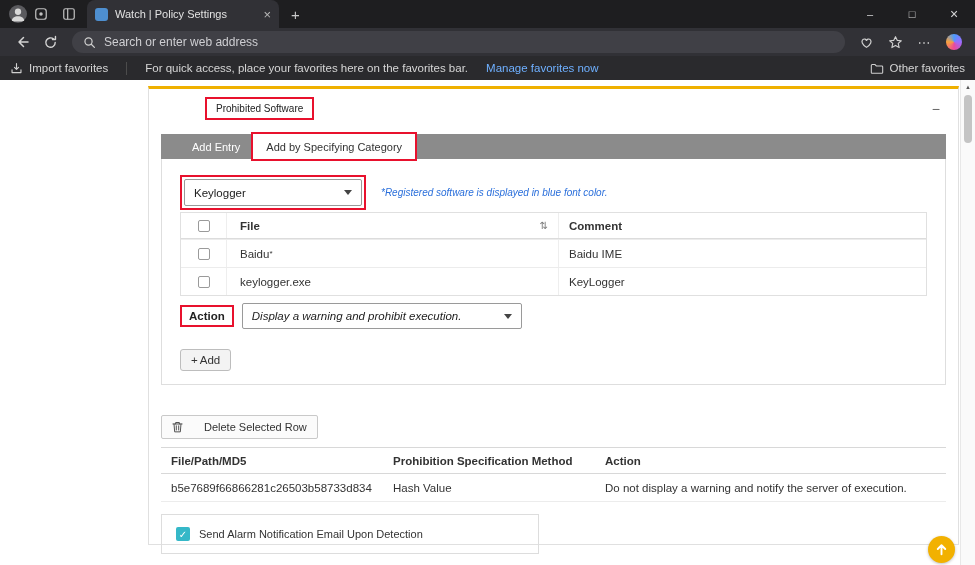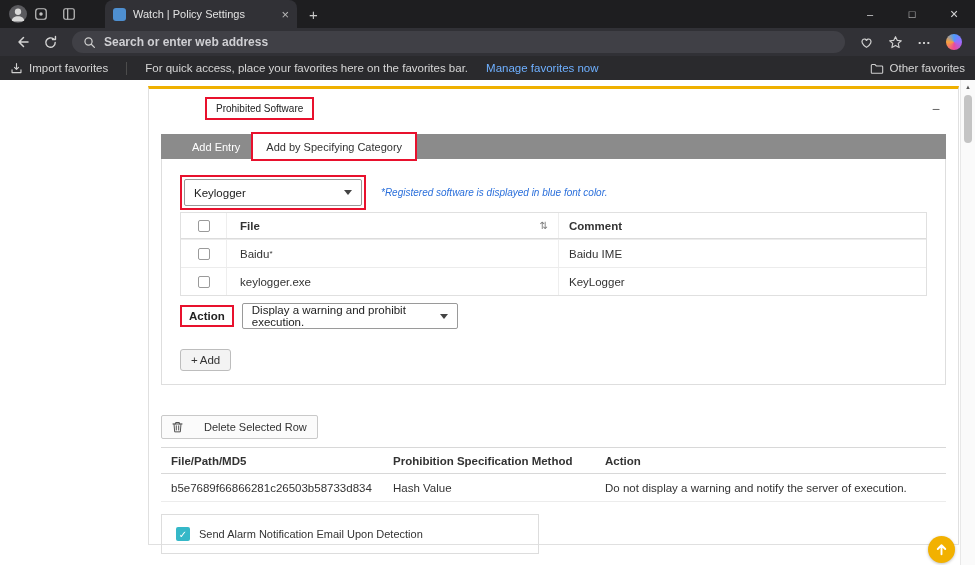--- a/index.html
+++ b/index.html
@@ -5,32 +5,32 @@
   * { margin:0; padding:0; box-sizing:border-box; }
   html,body { width:975px; height:565px; overflow:hidden; }
   body { font-family:"Liberation Sans", sans-serif; background:#fff; position:relative; }
 
   
   .titlebar { position:absolute; top:0; left:0; right:0; height:28px; background:#1e1e20;
               display:flex; align-items:center; }
   .avatar { width:18px; height:18px; border-radius:50%; background:#5a5a5e; margin-left:9px;
             overflow:hidden; flex:none; display:flex; align-items:flex-end; justify-content:center; }
   .tb-icon { width:28px; height:28px; display:flex; align-items:center; justify-content:center; flex:none; }
-  .tab { margin-left:22px; width:192px; height:28px; background:#313136; border-radius:8px 8px 0 0;
+  .tab { margin-left:4px; width:192px; height:28px; background:#313136; border-radius:8px 8px 0 0;
          display:flex; align-items:center; padding:0 8px; gap:7px; flex:none; }
   .favicon { width:13px; height:13px; border-radius:3px; background:#4e8fd0; flex:none; }
   .tab-title { font-size:11px; color:#e2e2e2; flex:1; white-space:nowrap; overflow:hidden; }
   .tab-close { color:#b8b8b8; font-size:13px; line-height:1; cursor:default; }
   .newtab { margin-left:12px; color:#c9c9c9; font-size:15px; }
   .win-controls { margin-left:auto; display:flex; height:100%; }
   .win-btn { width:42px; display:flex; align-items:center; justify-content:center; color:#d6d6d6; font-size:11px; }
   .win-btn.close { font-size:14px; }
 
   .navbar { position:absolute; top:28px; left:0; right:0; height:28px; background:#313136;
-            display:flex; align-items:center; padding:12px 8px; gap:2px;font-weight:bold; }
+            display:flex; align-items:center; padding:12px 8px; gap:2px; }
   .nav-btn { width:27px; height:24px; display:flex; align-items:center; justify-content:center; flex:none; }
   .address { flex:1; height:22px; background:#404046; border-radius:12px; display:flex;
              align-items:center; padding:0 11px; gap:8px; margin:0 6px; }
   .addr-text { color:#cfcfd3; font-size:12px; }
   .copilot { width:16px; height:16px; border-radius:50%;
              background:conic-gradient(#4b9bff,#9b6bff,#ec4899,#f9a23c,#4b9bff); }
   .ellipsis { color:#d2d2d2; font-size:13px; letter-spacing:1px; }
 
   .favbar { position:absolute; top:56px; left:0; right:0; height:24px; background:#2a2a2d;
             display:flex; align-items:center; font-size:11.5px; color:#d6d6d6; padding:0 10px; gap:18px; }
@@ -68,21 +68,21 @@
   .t1-row.hdr { border-top:none; height:26px; border-bottom:1px solid #dcdcdc; font-weight:bold; }
   .t1-check { width:46px; display:flex; justify-content:center; border-right:1px solid #eee; align-self:stretch; align-items:center; }
   .checkbox { width:12px; height:12px; border:1px solid #9a9a9a; border-radius:2px; background:#fff; }
   .t1-file { flex:1; display:flex; align-items:center; padding-left:13px; }
   .sort { margin-left:auto; margin-right:10px; color:#777; font-size:10px; font-weight:normal; }
   .t1-comment { width:368px; border-left:1px solid #eee; align-self:stretch; display:flex; align-items:center; padding-left:10px; }
   sup { font-size:8px; }
 
   .action-row { margin-top:7px; display:flex; align-items:center; gap:8px; }
   .action-label { border:2px solid #e8112d; padding:3px 7px; font-weight:bold; font-size:11.5px; color:#222; }
-  .action-select { width:216px; height:26px; }
+  .action-select { width:280px; height:26px;font-style:italic; }
 
   .add-btn { margin-top:20px; display:inline-flex; align-items:center; gap:2px; padding:4px 10px;
              border:1px solid #bdbdbd; background:#f3f3f3; border-radius:3px; font-size:11.5px; color:#333; }
 
   .delete-btn { margin-top:30px; display:inline-flex; align-items:flex-end; gap:21px; padding:5px 10px;
                 border:1px solid #c9c9c9; background:#fbfbfb; border-radius:2px; font-size:11px; color:#333; }
 
   .table2 { margin-top:8px; font-size:11.5px; color:#333; }
   .t2-row { display:flex; align-items:center; height:28px; border-bottom:1px solid #ececec; }
   .t2-row.hdr { border-top:1px solid #d8d8d8; border-bottom:1px solid #d8d8d8; height:27px; font-weight:bold; }

